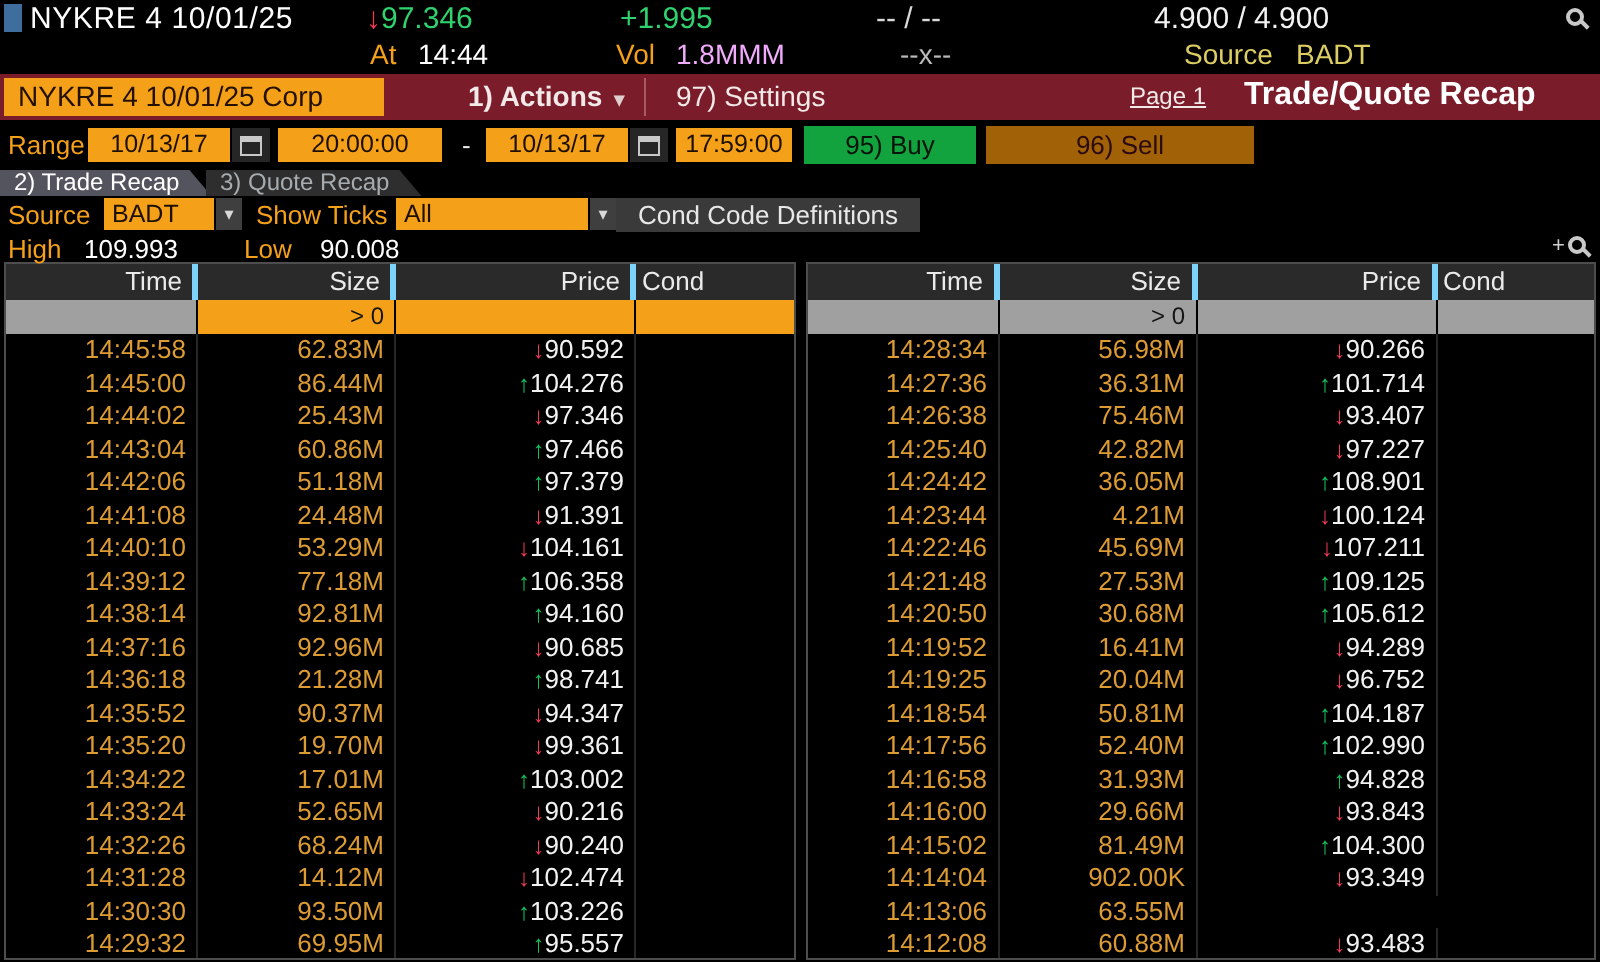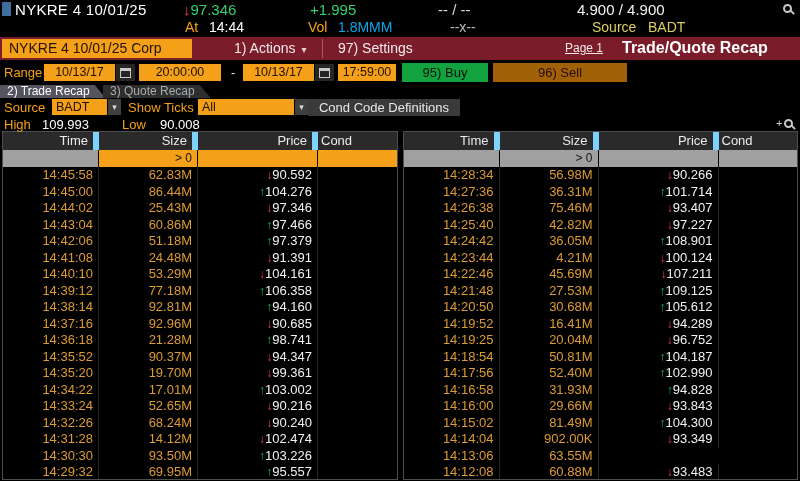--- a/index.html
+++ b/index.html
@@ -13,40 +13,40 @@
   .abs { position:absolute; white-space:nowrap; }
   .blue-sq { position:absolute; left:2px; top:2px; width:9px; height:14px; background:#3f6d9e; }
   .ticker { left:15px; top:1px; color:#fff; font-size:15px; letter-spacing:.3px; }
   .px-group { left:183px; top:1px; font-size:15px; }
   .chg { left:310px; top:1px; color:#2fd26e; font-size:15px; }
   .bidask { left:438px; top:1px; color:#d9d9d9; font-size:15px; }
   .ylds { left:577px; top:1px; color:#f2f2f2; font-size:15px; }
   .at-lbl { left:185px; top:1px; color:#f5a019; font-size:14px; }
   .at-val { left:209px; top:1px; color:#fff; font-size:14px; }
   .vol-lbl { left:308px; top:1px; color:#f5a019; font-size:14px; }
-  .vol-val { left:338px; top:1px; color:#0ea5e9; font-size:14px; }
+  .vol-val { left:338px; top:1px; color:#f0abfc; font-size:14px; }
   .sizepair { left:450px; top:1px; color:#b9b9b9; font-size:14px; }
   .src-lbl { left:592px; top:1px; color:#ddce63; font-size:14px; }
   .src-val { left:648px; top:1px; color:#ddce63; font-size:14px; }
   .arr-dn { color:#f23a54; }
   .last-px { color:#2fd26e; }
 
   .mag { position:absolute; width:9px; height:9px; border:2px solid #c9c9c9; border-radius:50%; }
   .mag::after { content:""; position:absolute; width:6px; height:2px; background:#c9c9c9;
     transform:rotate(45deg); right:-5px; bottom:-2px; }
   .mag-top { left:783px; top:4px; }
   .magplus-wrap { position:absolute; left:776px; top:0px; color:#cfcfcf; font-size:11px; }
   .magplus-wrap .mag { position:relative; display:inline-block; top:1px; left:2px; }
 
   
   .titlebar { position:relative; height:23px; margin-top:1px; background:#7a1c2a; }
   .sec-box { position:absolute; left:2px; top:2px; width:190px; height:19px; background:#f5a019;
     color:#231000; font-size:14px; line-height:19px; padding-left:7px; }
   .tbar-item { position:absolute; top:2px; color:#f2e9e9; font-size:14px; line-height:19px; }
-  .actions { left:234px; }
+  .actions { left:234px;font-weight:bold; }
   .tbar-caret { font-size:10px; color:#e0cfcf; margin-left:6px; }
   .tbar-sep { position:absolute; left:322px; top:2px; width:1px; height:19px; background:#a85a66; }
   .settings { left:338px; }
   .pagelbl { left:565px; font-size:12px;text-decoration:underline; }
   .tqr-title { left:622px; top:1px; color:#fff; font-size:16px; font-weight:bold; }
 
   
   .rangerow { position:relative; height:24px; margin-top:1px; background:#000; }
   .rr-lbl { left:4px; top:4px; color:#f5a019; font-size:13px; }
   .obox { position:absolute; top:3px; height:17px; background:#f5a019; color:#1d1000;
@@ -78,21 +78,21 @@
 
   
   .statsrow { position:relative; height:14px; background:#000; }
   .st-lbl { top:0; color:#f5a019; font-size:13px; }
   .st-val { top:0; color:#fff; font-size:13px; }
 
   
   .tables { display:flex; gap:5px; padding:0 2px; height:349px; }
   .ttable { flex:1; border:1px solid #4d4d4d; background:#000; display:flex; flex-direction:column; }
   .thead { display:flex; height:18px; background:#2a2a2a; color:#eaeaea; font-size:13px; line-height:18px; }
-  .th { border-right:6px solid #7dd3fc; text-align:right; padding-right:5px; overflow:hidden; }
+  .th { border-right:3px solid #7dd3fc; text-align:right; padding-right:5px; overflow:hidden; }
   .th:last-child { border-right:none; text-align:left; padding-left:3px; }
   .tfilter { display:flex; height:17px; font-size:12px; line-height:17px; color:#151515; }
   .fc { border-right:1px solid #000; overflow:hidden; }
   .fc:last-child { border-right:none; }
   .f-gray { background:#a0a0a0; }
   .f-orange { background:#f5a019; }
   .tfilter .c-size { text-align:right; padding-right:5px; }
   .tbody { flex:1; overflow:hidden; }
   .tr { display:flex; height:16.5px; font-size:13px; line-height:16.5px; }
   .td { border-right:1px solid #272727; overflow:hidden; white-space:nowrap; }

